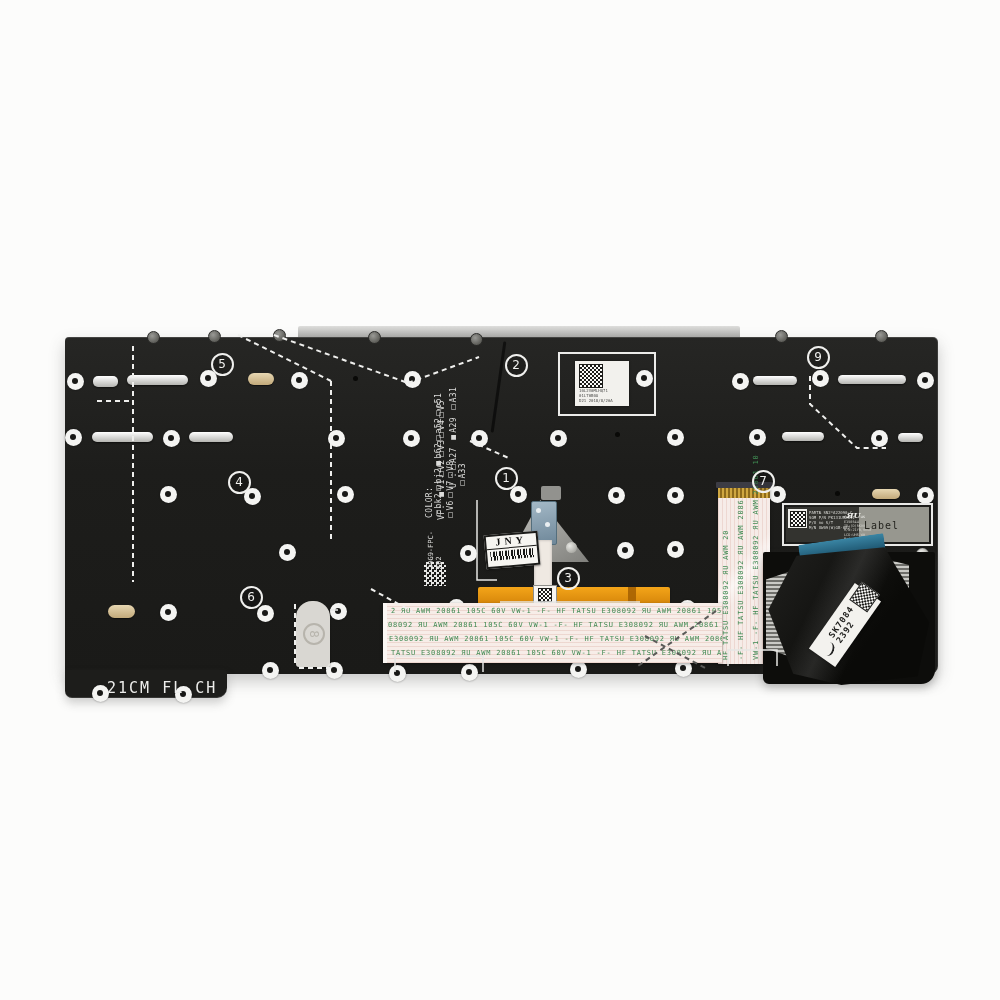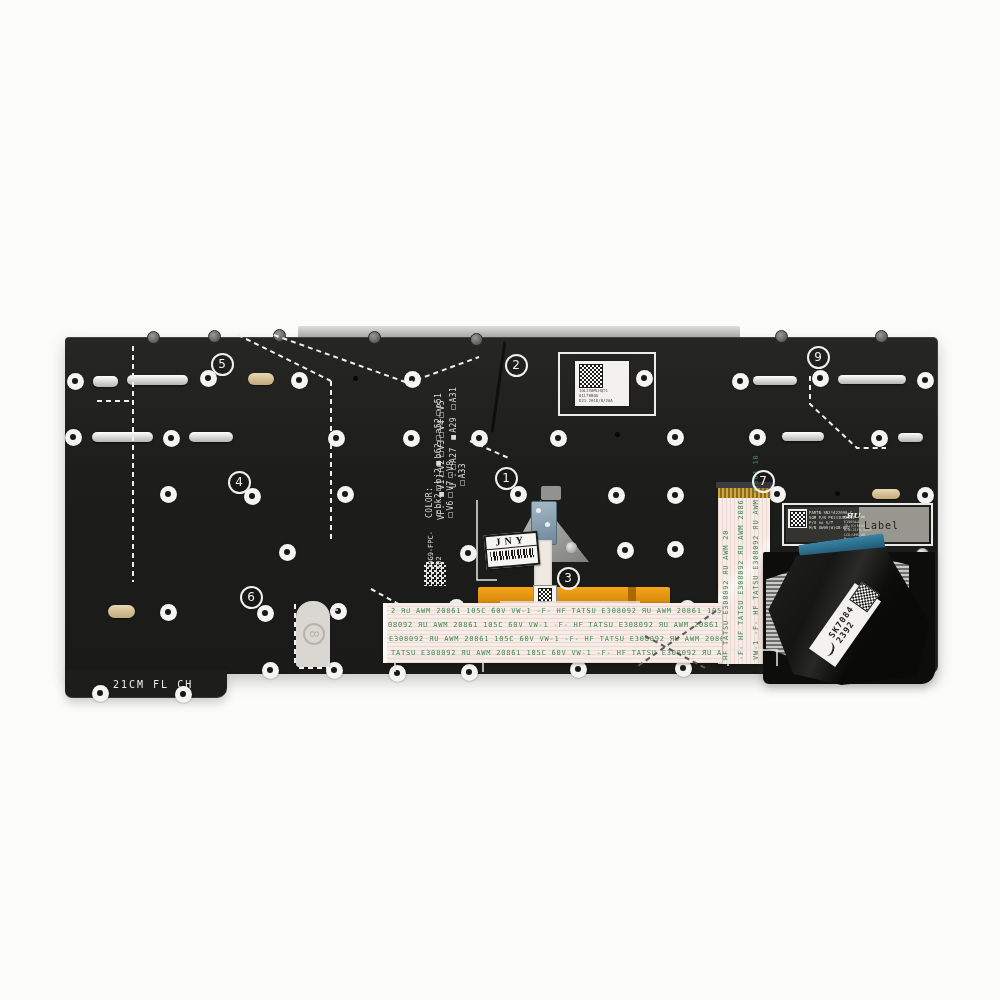--- a/index.html
+++ b/index.html
@@ -33,21 +33,21 @@
     box-shadow:0 1px 2px rgba(0,0,0,.55);}
   .pill{position:absolute;border-radius:8px;background:linear-gradient(180deg,#e7d7b2,#c2a97a);
     box-shadow:0 1px 1px rgba(0,0,0,.5);}
   .callout{position:absolute;width:19px;height:19px;border:2px solid #f0f0ee;border-radius:50%;
     color:#f0f0ee;font:12px/19px "DejaVu Sans",sans-serif;text-align:center;
     background:rgba(10,10,10,.15);z-index:40;}
   .overlay-svg{position:absolute;left:0;top:0;z-index:30;pointer-events:none;}
   
   .silk{position:absolute;color:#dcdcda;font-family:"DejaVu Sans Mono",monospace;}
   .vtext{writing-mode:vertical-rl;transform:rotate(180deg);}
-  .t-21cm{left:113px;top:679px;font-size:10px;letter-spacing:2px;color:#ededeb;}
+  .t-21cm{left:107px;top:679px;font-size:15px;letter-spacing:2px;color:#ededeb;}
   .t-ver{left:806px;top:561px;font-size:9px;color:#d8d8d6;z-index:5;}
   .opt-line{font-size:8px;letter-spacing:.4px;}
   .opt-u{left:449px;top:378px;height:110px;}
   .opt-vf{left:437px;top:378px;height:142px;}
   .opt-color{left:425px;top:385px;height:133px;}
   .fpc-code{left:427px;top:519px;height:50px;font-size:7px;}
   .qr{background-color:#fafaf8;border:1px solid #1c1c1a;
     background-image:conic-gradient(#1c1c1a 25%,transparent 0 50%,#1c1c1a 0 75%,transparent 0);
     background-size:4px 4px;}
   .qr-silk{position:absolute;left:424px;top:562px;width:22px;height:24px;

